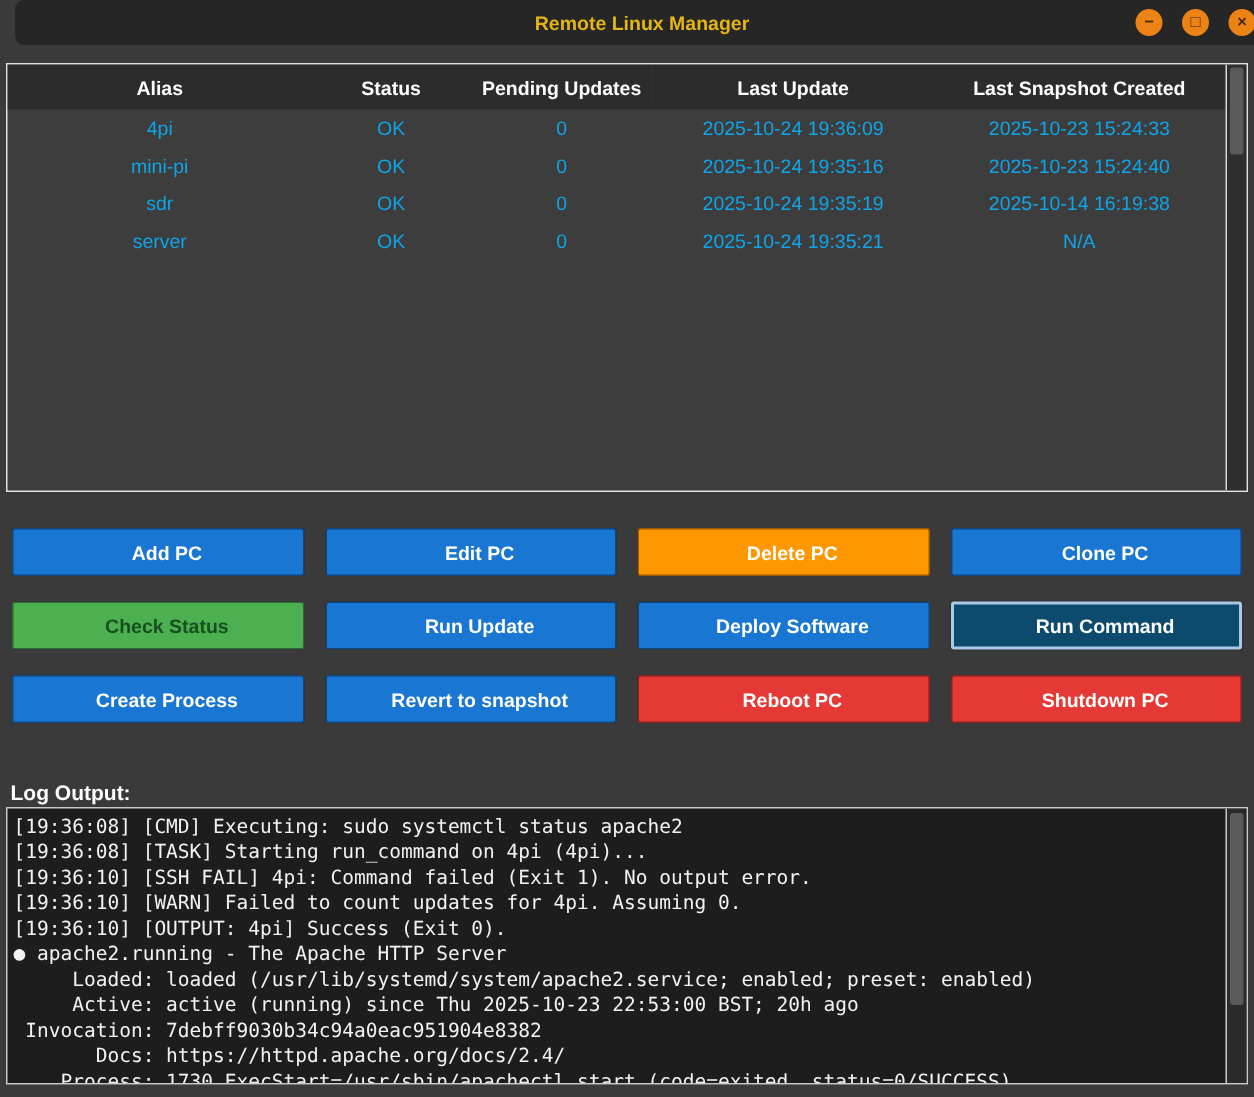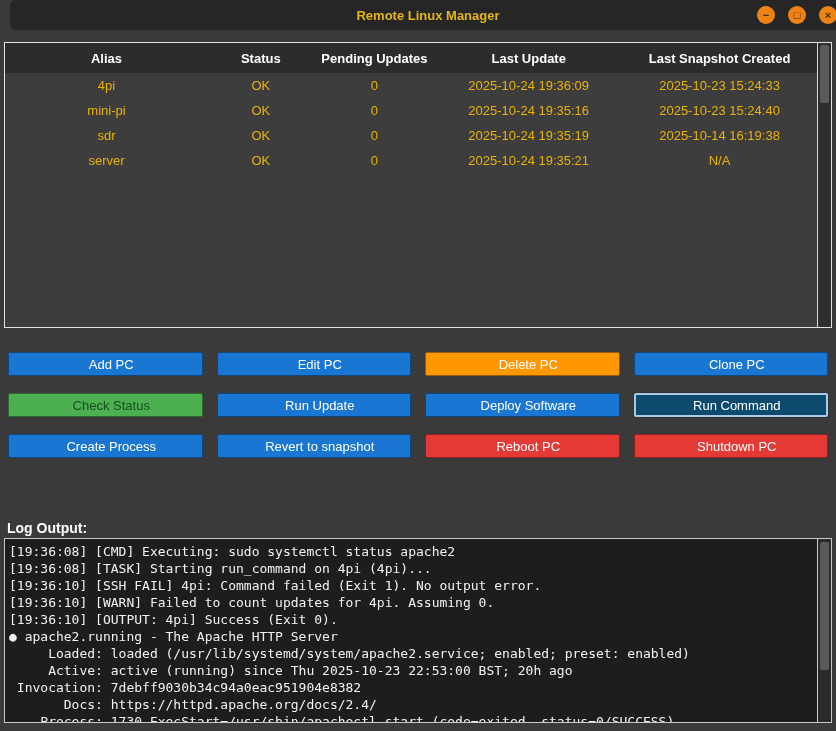--- a/index.html
+++ b/index.html
@@ -37,43 +37,43 @@
     display:flex; overflow:hidden;
   }
   .table-main { flex:1; overflow:hidden; }
   table { width:100%; border-collapse:collapse; table-layout:fixed; }
   th {
     background:#2c2c2c; color:#ffffff;
     font-size:13px; font-weight:bold; height:30px;
     text-align:center; cursor:pointer;
   }
   td {
-    color:#eab308; font-size:13px; height:25px;
+    color:#0ea5e9; font-size:13px; height:25px;
     text-align:center; cursor:default;
   }
   .vscroll {
     width:14px; background:#2e2e2e; border-left:1px solid #d8d8d8;
     position:relative; cursor:pointer;
   }
   .vscroll .thumb {
     position:absolute; left:2px; right:2px;
     background:#5a5a5a; border-radius:2px;
   }
   .table-thumb { top:2px; height:58px; }
   .log-thumb { top:3px; height:128px; }
 
   
   .actions {
     position:absolute; left:8px; top:352px; width:820px;
     display:grid; grid-template-columns:repeat(4, 1fr);
     column-gap:14px; row-gap:17px;
   }
   .btn {
-    height:24px; border:1px solid rgba(0,0,0,0.4); border-radius:2px;
-    font-family:inherit; font-size:13px; font-weight:normal;
+    height:32px; border:1px solid rgba(0,0,0,0.4); border-radius:2px;
+    font-family:inherit; font-size:13px; font-weight:bold;
     color:#ffffff; cursor:pointer;padding-left:12px;
   }
   .btn.blue   { background:#1976d2; }
   .btn.orange { background:#ff9800; }
   .btn.green  { background:#4caf50; color:#17501d; }
   .btn.red    { background:#e53935; }
   .btn.focus  {
     background:#0c4a6e;
     border:2px solid #a9c9e6;
     box-shadow:0 0 0 1px #333333;

